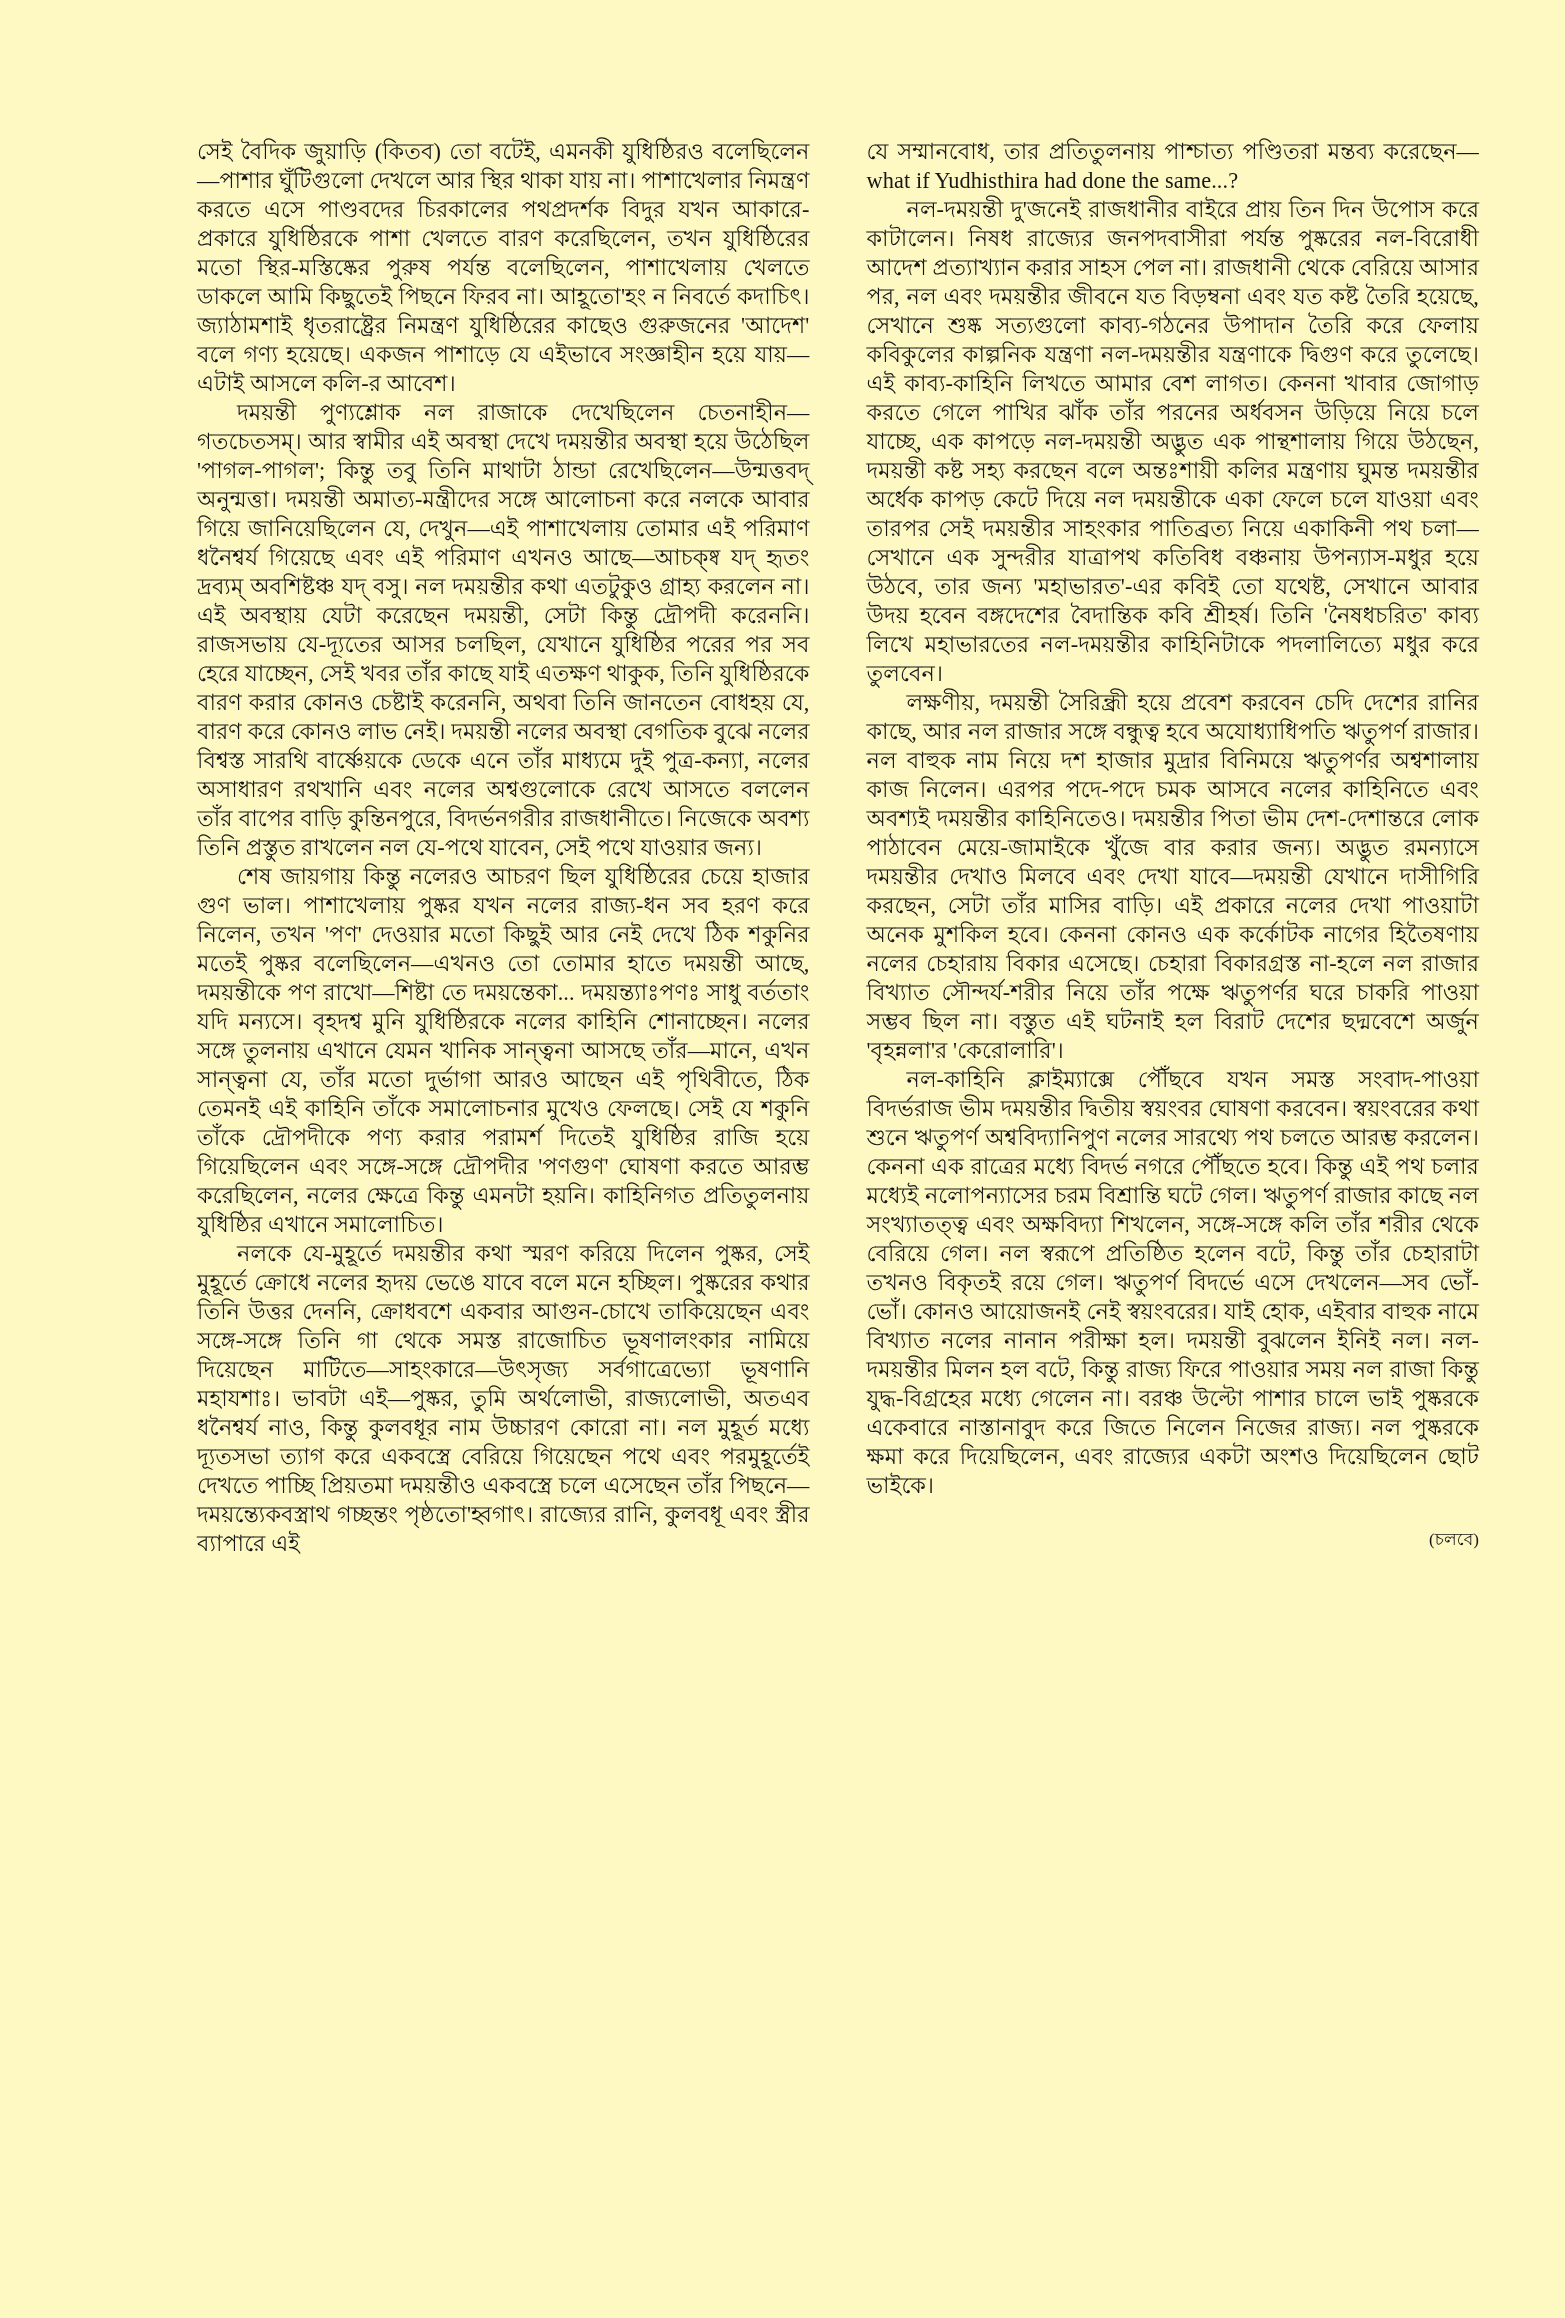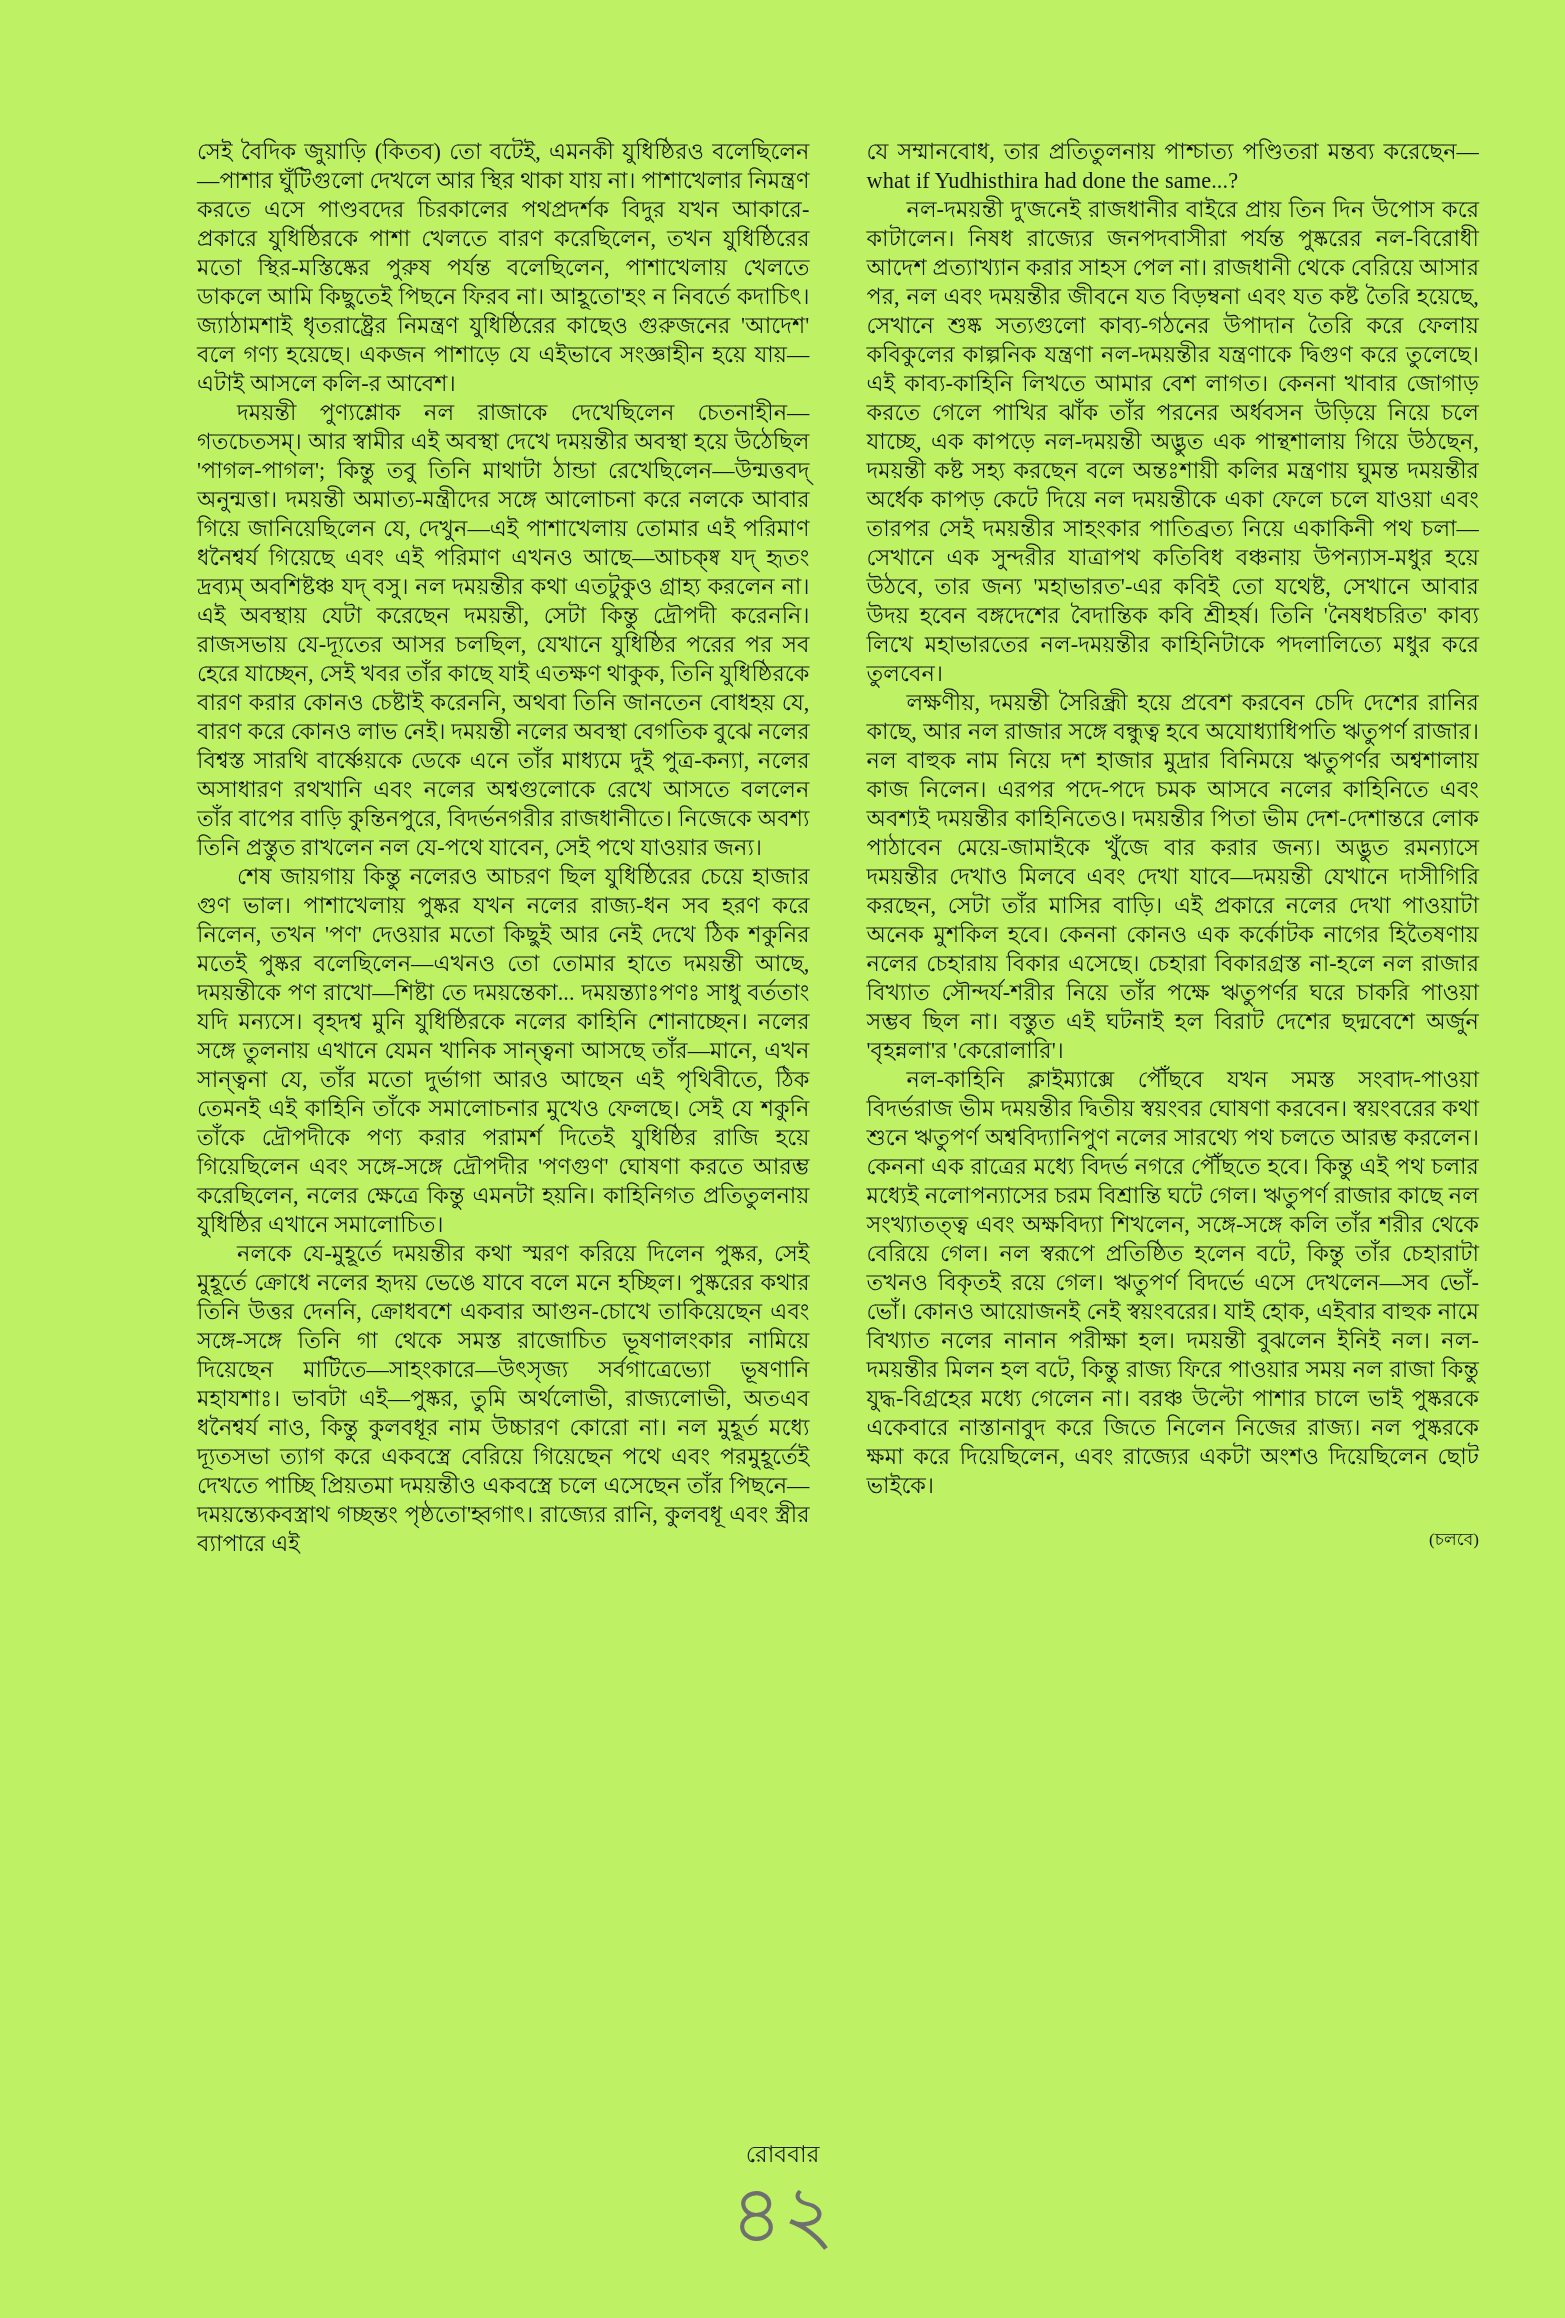--- a/index.html
+++ b/index.html
@@ -5,21 +5,21 @@
   html, body {
     margin: 0;
     padding: 0;
     background: #d9d9d9;
   }
   .page {
     position: relative;
     width: 1565px;
     height: 2319px;
     margin: 0 auto;
-    background: #bef264;
+    background: #fef9c3;
     color: #161616;
     font-family: "Liberation Serif", "DejaVu Serif", serif;
     overflow: hidden;
     text-decoration: underline;
   }
   .columns {
     position: absolute;
     top: 137px;
     left: 197px;
     width: 1282px;
@@ -87,19 +87,15 @@
           <p class="para">লক্ষণীয়, দময়ন্তী সৈরিন্ধ্রী হয়ে প্রবেশ করবেন চেদি দেশের রানির কাছে, আর নল রাজার সঙ্গে বন্ধুত্ব হবে অযোধ্যাধিপতি ঋতুপর্ণ রাজার। নল বাহুক নাম নিয়ে দশ হাজার মুদ্রার বিনিময়ে ঋতুপর্ণর অশ্বশালায় কাজ নিলেন। এরপর পদে-পদে চমক আসবে নলের কাহিনিতে এবং অবশ্যই দময়ন্তীর কাহিনিতেও। দময়ন্তীর পিতা ভীম দেশ-দেশান্তরে লোক পাঠাবেন মেয়ে-জামাইকে খুঁজে বার করার জন্য। অদ্ভুত রমন্যাসে দময়ন্তীর দেখাও মিলবে এবং দেখা যাবে—দময়ন্তী যেখানে দাসীগিরি করছেন, সেটা তাঁর মাসির বাড়ি। এই প্রকারে নলের দেখা পাওয়াটা অনেক মুশকিল হবে। কেননা কোনও এক কর্কোটক নাগের হিতৈষণায় নলের চেহারায় বিকার এসেছে। চেহারা বিকারগ্রস্ত না-হলে নল রাজার বিখ্যাত সৌন্দর্য-শরীর নিয়ে তাঁর পক্ষে ঋতুপর্ণর ঘরে চাকরি পাওয়া সম্ভব ছিল না। বস্তুত এই ঘটনাই হল বিরাট দেশের ছদ্মবেশে অর্জুন 'বৃহন্নলা'র 'কেরোলারি'।</p>
           <p class="para">নল-কাহিনি ক্লাইম্যাক্সে পৌঁছবে যখন সমস্ত সংবাদ-পাওয়া বিদর্ভরাজ ভীম দময়ন্তীর দ্বিতীয় স্বয়ংবর ঘোষণা করবেন। স্বয়ংবরের কথা শুনে ঋতুপর্ণ অশ্ববিদ্যানিপুণ নলের সারথ্যে পথ চলতে আরম্ভ করলেন। কেননা এক রাত্রের মধ্যে বিদর্ভ নগরে পৌঁছতে হবে। কিন্তু এই পথ চলার মধ্যেই নলোপন্যাসের চরম বিশ্রান্তি ঘটে গেল। ঋতুপর্ণ রাজার কাছে নল সংখ্যাতত্ত্ব এবং অক্ষবিদ্যা শিখলেন, সঙ্গে-সঙ্গে কলি তাঁর শরীর থেকে বেরিয়ে গেল। নল স্বরূপে প্রতিষ্ঠিত হলেন বটে, কিন্তু তাঁর চেহারাটা তখনও বিকৃতই রয়ে গেল। ঋতুপর্ণ বিদর্ভে এসে দেখলেন—সব ভোঁ-ভোঁ। কোনও আয়োজনই নেই স্বয়ংবরের। যাই হোক, এইবার বাহুক নামে বিখ্যাত নলের নানান পরীক্ষা হল। দময়ন্তী বুঝলেন ইনিই নল। নল-দময়ন্তীর মিলন হল বটে, কিন্তু রাজ্য ফিরে পাওয়ার সময় নল রাজা কিন্তু যুদ্ধ-বিগ্রহের মধ্যে গেলেন না। বরঞ্চ উল্টো পাশার চালে ভাই পুষ্করকে একেবারে নাস্তানাবুদ করে জিতে নিলেন নিজের রাজ্য। নল পুষ্করকে ক্ষমা করে দিয়েছিলেন, এবং রাজ্যের একটা অংশও দিয়েছিলেন ছোট ভাইকে।</p>
         </div>
       <div class="credits">
         <div>(চলবে)</div>
       </div>
     </div>
 
   </div>
 
-  <div class="footer">
-    <div class="magazine-name">রোববার</div>
-    <div class="page-number">৪২</div>
-  </div>
 
 </div>
 
 
 </body></html>

